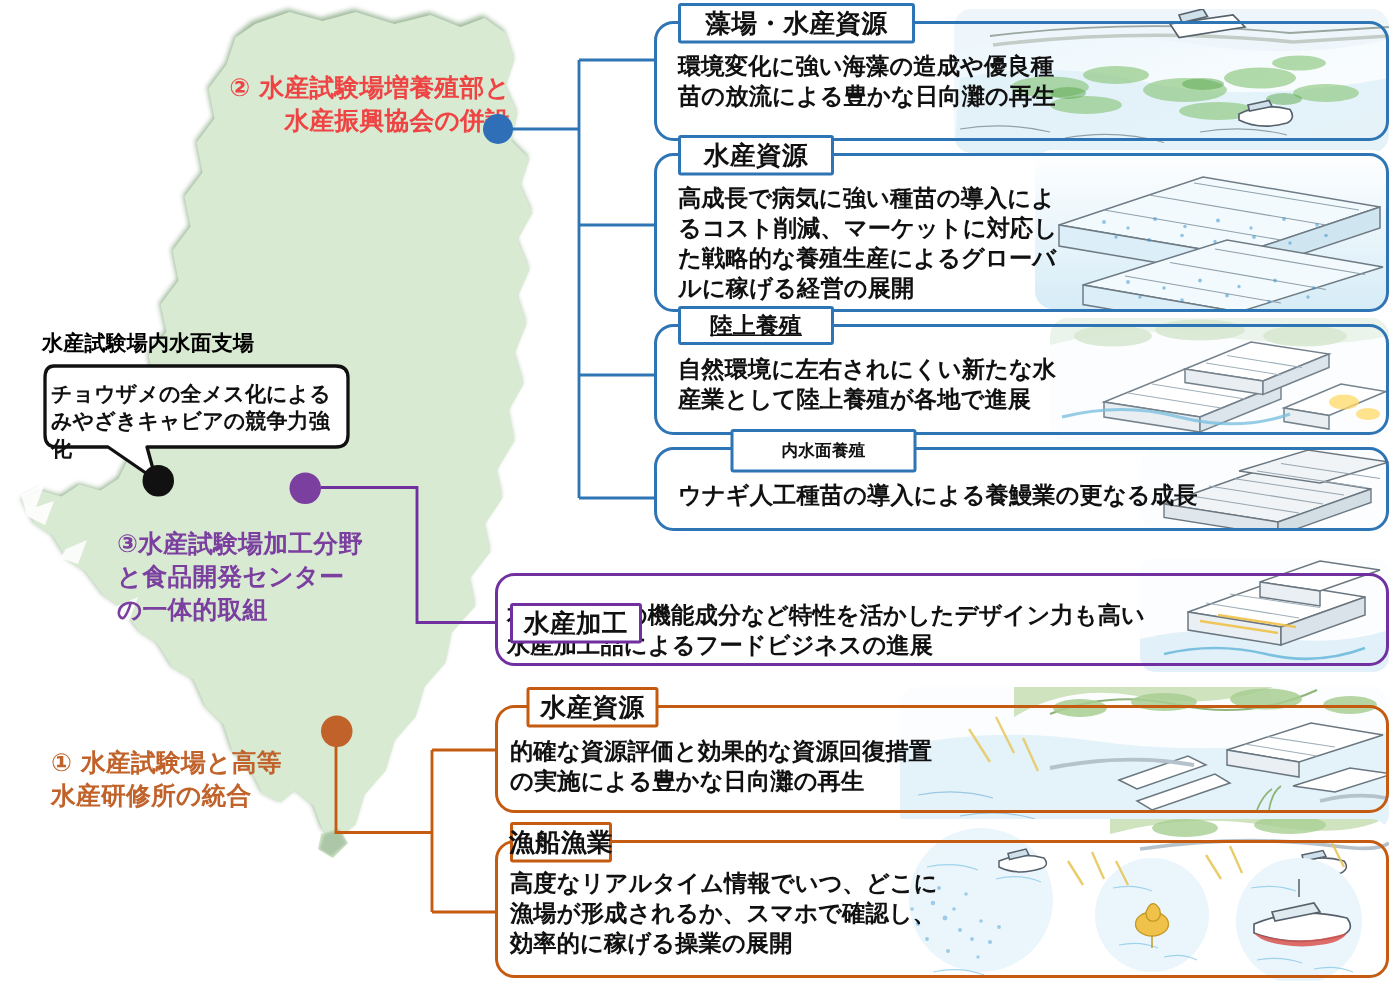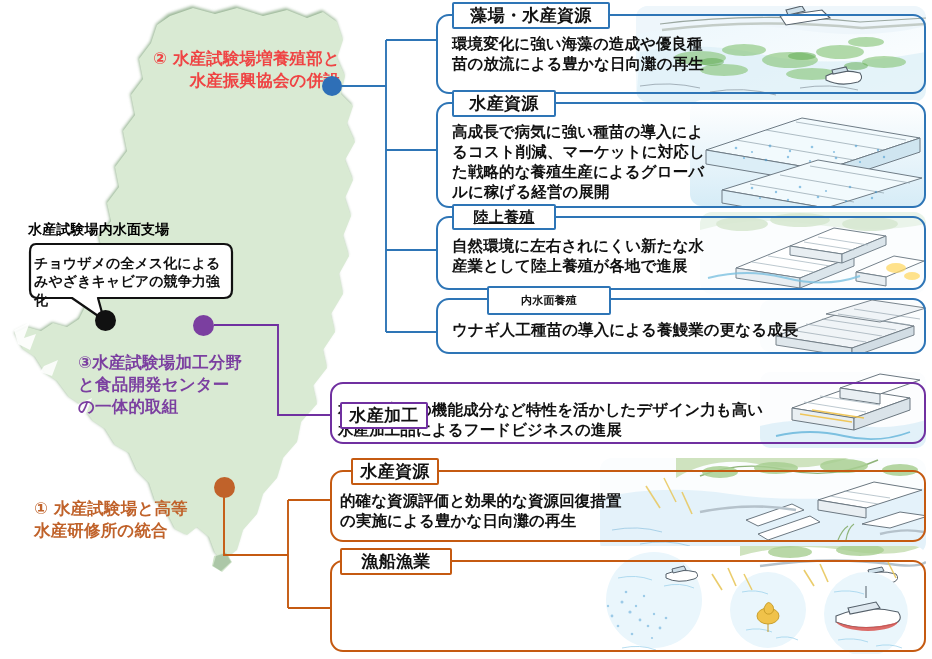--- a/index.html
+++ b/index.html
@@ -473,21 +473,24 @@
   <div class="chip purple" style="left:340px;top:370px;width:88px;height:27px;font-size:17px;">水産加工</div>
   <div class="card-body" style="left:338px;top:400px;width:470px;font-size:15.5px;">本県水産物の機能成分など特性を活かしたデザイン力も高い
 水産加工品によるフードビジネスの進展</div>
 
   <div class="card orange" style="left:330px;top:470px;width:596px;height:72px;"></div>
   <div class="chip orange" style="left:351px;top:458px;width:88px;height:27px;font-size:17px;">水産資源</div>
   <div class="card-body" style="left:340px;top:491px;width:330px;font-size:15.5px;">的確な資源評価と効果的な資源回復措置
 の実施による豊かな日向灘の再生</div>
 
   <div class="card orange" style="left:330px;top:560px;width:596px;height:92px;"></div>
-  <div class="chip orange" style="left:340px;top:548px;width:112px;height:27px;font-size:17px;">漁船漁業</div>
+  <div class="chip orange" style="left:340px;top:548px;width:68px;height:27px;font-size:17px;">漁船漁業</div>
+  <div class="card-body" style="left:340px;top:579px;width:340px;font-size:15.5px;">高度なリアルタイム情報でいつ、どこに
+漁場が形成されるか、スマホで確認し、
+効率的に稼げる操業の展開</div>
 
   <div class="maplabel blue" style="left:110px;top:48px;width:230px;font-size:16.5px;text-align:right;">② 水産試験場増養殖部と
 水産振興協会の併設</div>
   <div class="dot" style="left:322px;top:76px;width:20px;height:20px;background:#2e6fb7;"></div>
 
   <div class="maplabel black" style="left:28px;top:220px;width:230px;font-size:14px;text-align:left;">水産試験場内水面支場</div>
   <div class="callout-text" style="left:34px;top:254px;width:194px;font-size:14px;">チョウザメの全メス化による
 みやざきキャビアの競争力強化</div>
   <div class="dot" style="left:95px;top:310px;width:21px;height:21px;background:#111111;"></div>
 

